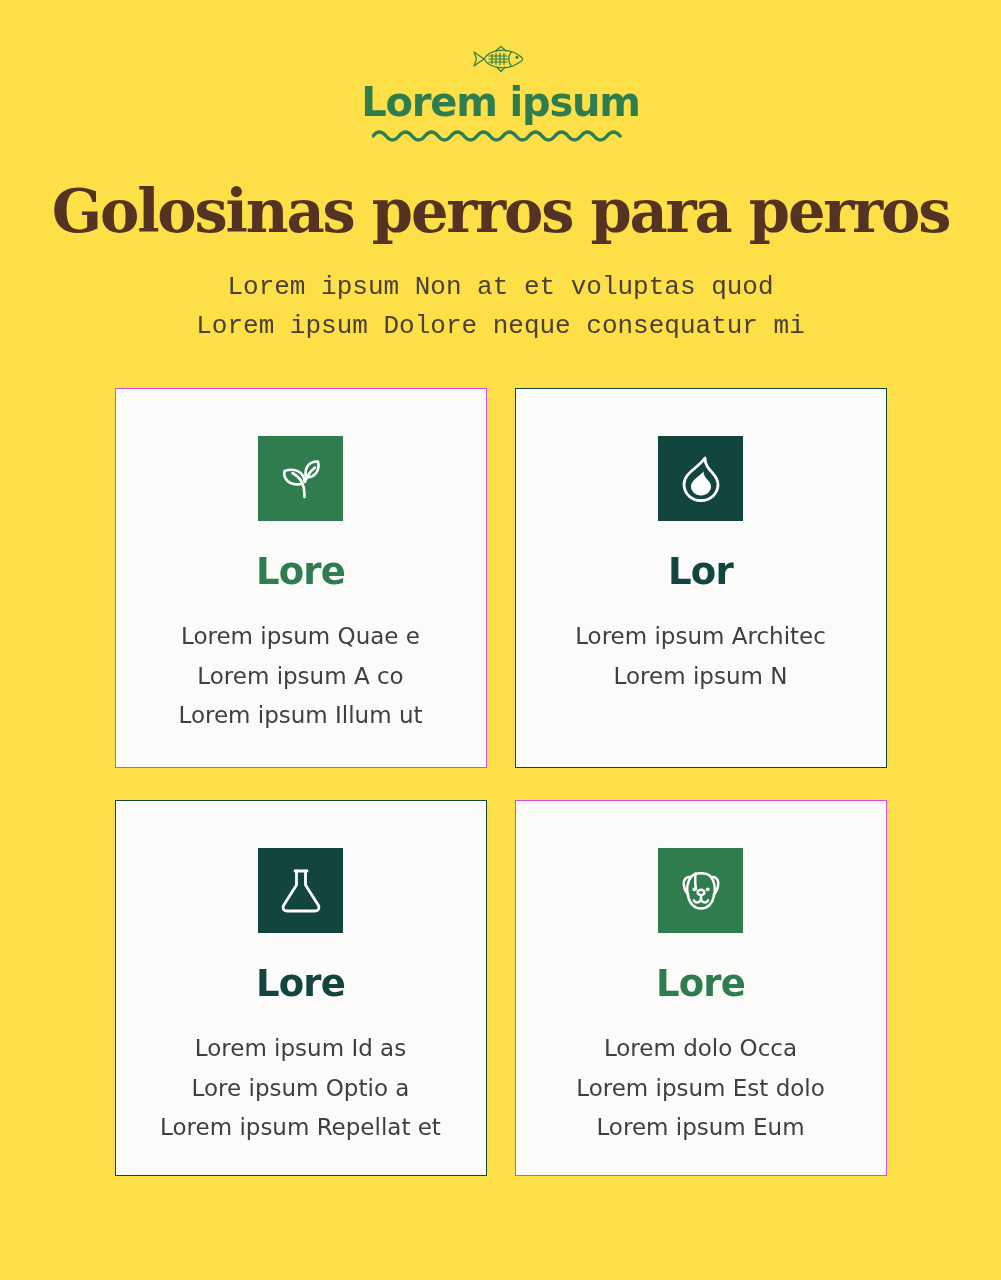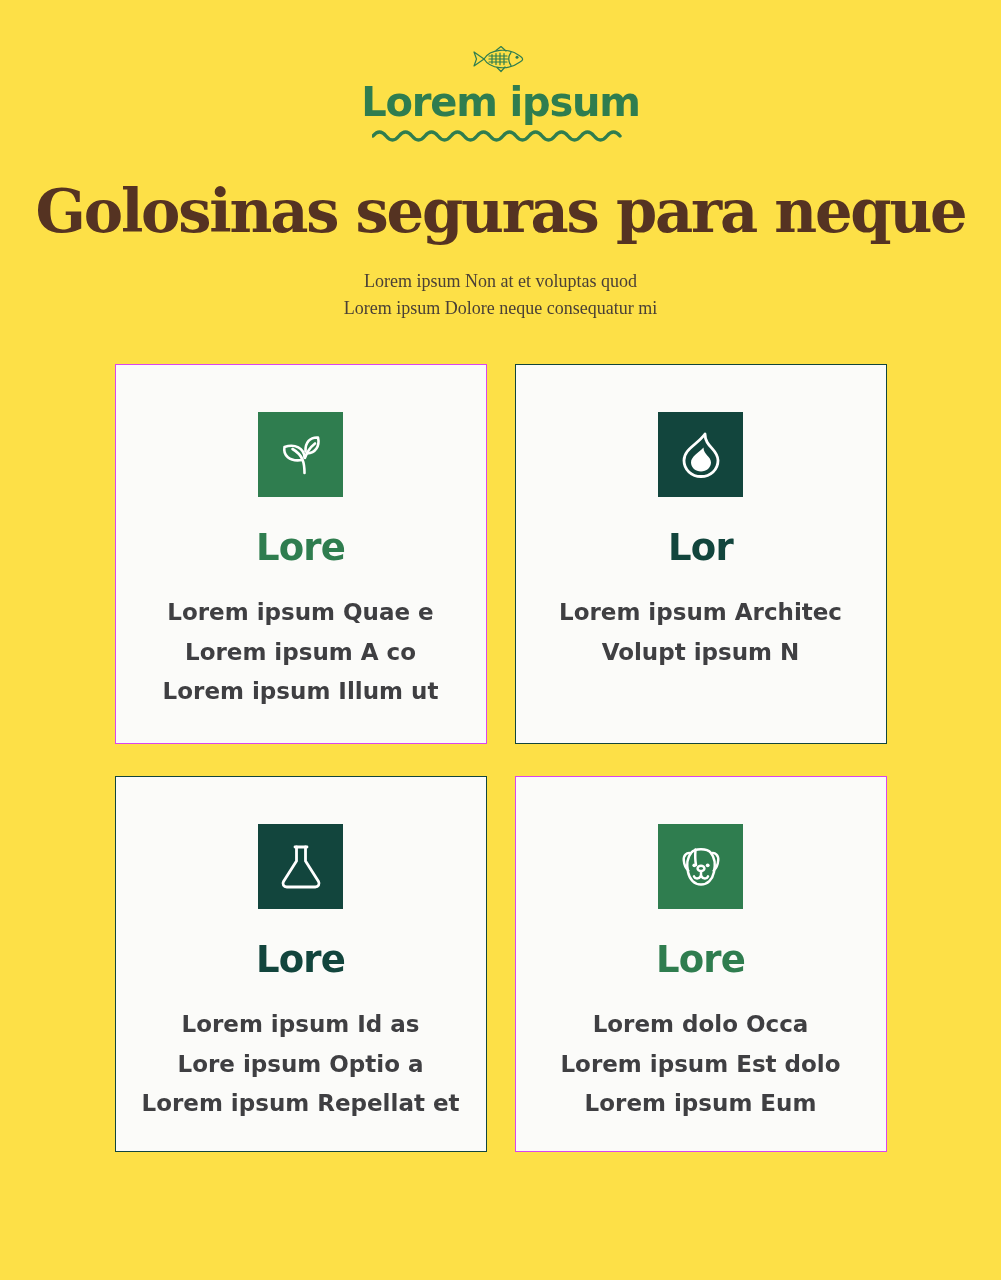--- a/index.html
+++ b/index.html
@@ -67,22 +67,22 @@
     font-weight: 700;
     letter-spacing: -2.2px;
     color: #553322;
     line-height: 1.02;
     text-align: center;
     white-space: nowrap;
   }
 
   .subhead {
     margin-top: 26px;
-    font-family: Liberation Serif, serif;
-    font-size: 18px;
+    font-family: Liberation Mono, monospace;
+    font-size: 26px;
     font-weight: 400;
     color: #4a4036;
     line-height: 1.5;
     text-align: center;
   }
 
   .subhead span { display: block; }
 
   
   .grid {
@@ -133,21 +133,21 @@
     color: #2f7d4f;
     line-height: 1;
   }
 
   .card.dark .card-title { color: #12453d; }
 
   .card-lines {
     margin-top: 27px;
     font-family: "DejaVu Sans", sans-serif;
     font-size: 23px;
-    font-weight: 700;
+    font-weight: 400;
     color: #3f3f42;
     line-height: 1.72;
     text-align: center;
   }
 
   .card-lines span { display: block; white-space: nowrap; }
 </style>
 </head>
 <body>
 
@@ -167,21 +167,21 @@
       </g>
     </svg>
 
     <div class="brand-name">Lorem ipsum</div>
 
     <svg class="brand-wave" viewBox="0 0 258 15" preserveAspectRatio="none" aria-hidden="true">
       <path d="M1 9 q6.5 -8 13 0 t13 0 t13 0 t13 0 t13 0 t13 0 t13 0 t13 0 t13 0 t13 0 t13 0 t13 0 t13 0 t13 0 t13 0 t13 0 t13 0 t13 0 t13 0" fill="none" stroke="#2f7d4f" stroke-width="3.4" stroke-linecap="round"></path>
     </svg>
   </div>
 
-  <h1 class="headline">Golosinas seguras para neque</h1>
+  <h1 class="headline">Golosinas perros para perros</h1>
 
   <div class="subhead">
     <span>Lorem ipsum Non at et voluptas quod</span>
     <span>Lorem ipsum Dolore neque consequatur mi</span>
   </div>
 
   <div class="grid">
 
     <div class="card">
       <div class="card-icon-box">
@@ -207,21 +207,21 @@
         <svg viewBox="0 0 52 52" aria-hidden="true">
           <g fill="none" stroke="#ffffff" stroke-width="2.8" stroke-linecap="round" stroke-linejoin="round">
             <path d="M30 5 C30 18, 43 20, 43 31.5 C43 40.6, 35.5 47.5, 26 47.5 C16.5 47.5, 9 40.6, 9 31.5 C9 20, 22 16, 30 5 Z"></path>
           </g>
           <path d="M28.5 18.5 C28.5 25.5, 36 27.5, 36 33.5 C36 38.6, 31.5 42.5, 26 42.5 C20.5 42.5, 16 38.6, 16 33.5 C16 27.5, 23.5 24, 28.5 18.5 Z" fill="#ffffff"></path>
         </svg>
       </div>
       <div class="card-title">Lor</div>
       <div class="card-lines">
         <span>Lorem ipsum Architec</span>
-        <span>Volupt ipsum N</span>
+        <span>Lorem ipsum N</span>
       </div>
     </div>
 
     <div class="card dark">
       <div class="card-icon-box">
         <svg viewBox="0 0 52 52" aria-hidden="true">
           <g fill="none" stroke="#ffffff" stroke-width="2.8" stroke-linecap="round" stroke-linejoin="round">
             <path d="M20 6 h12"></path>
             <path d="M21.5 6 v14 L8.5 40.5 C7 43.2, 8.7 46, 11.8 46 h28.4 C43.3 46, 45 43.2, 43.5 40.5 L30.5 20 V6"></path>
           </g>

